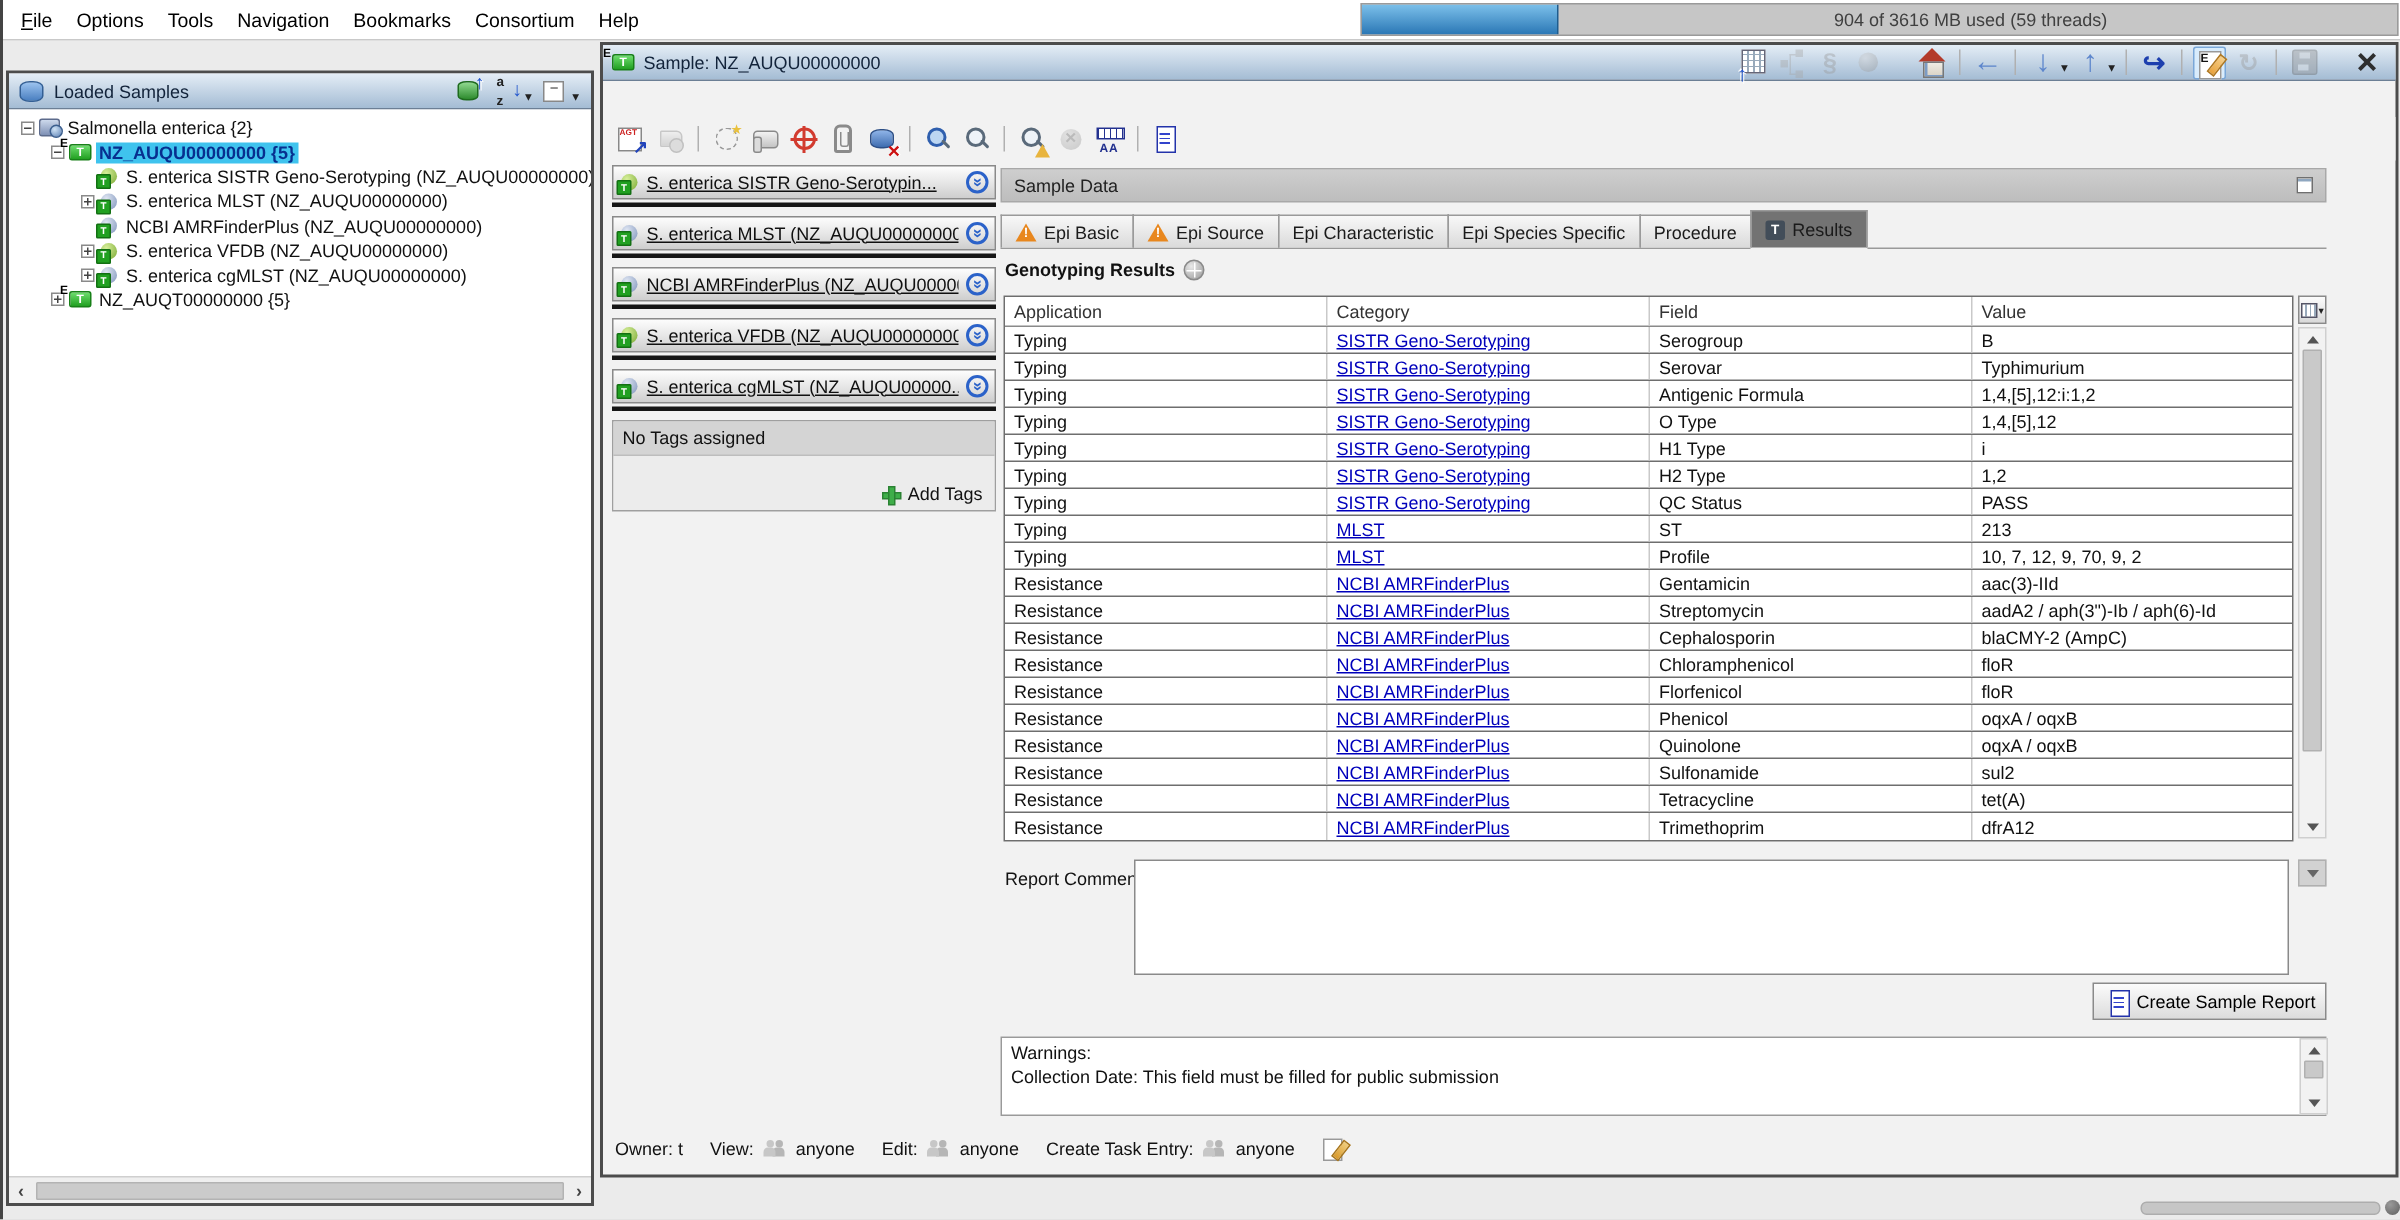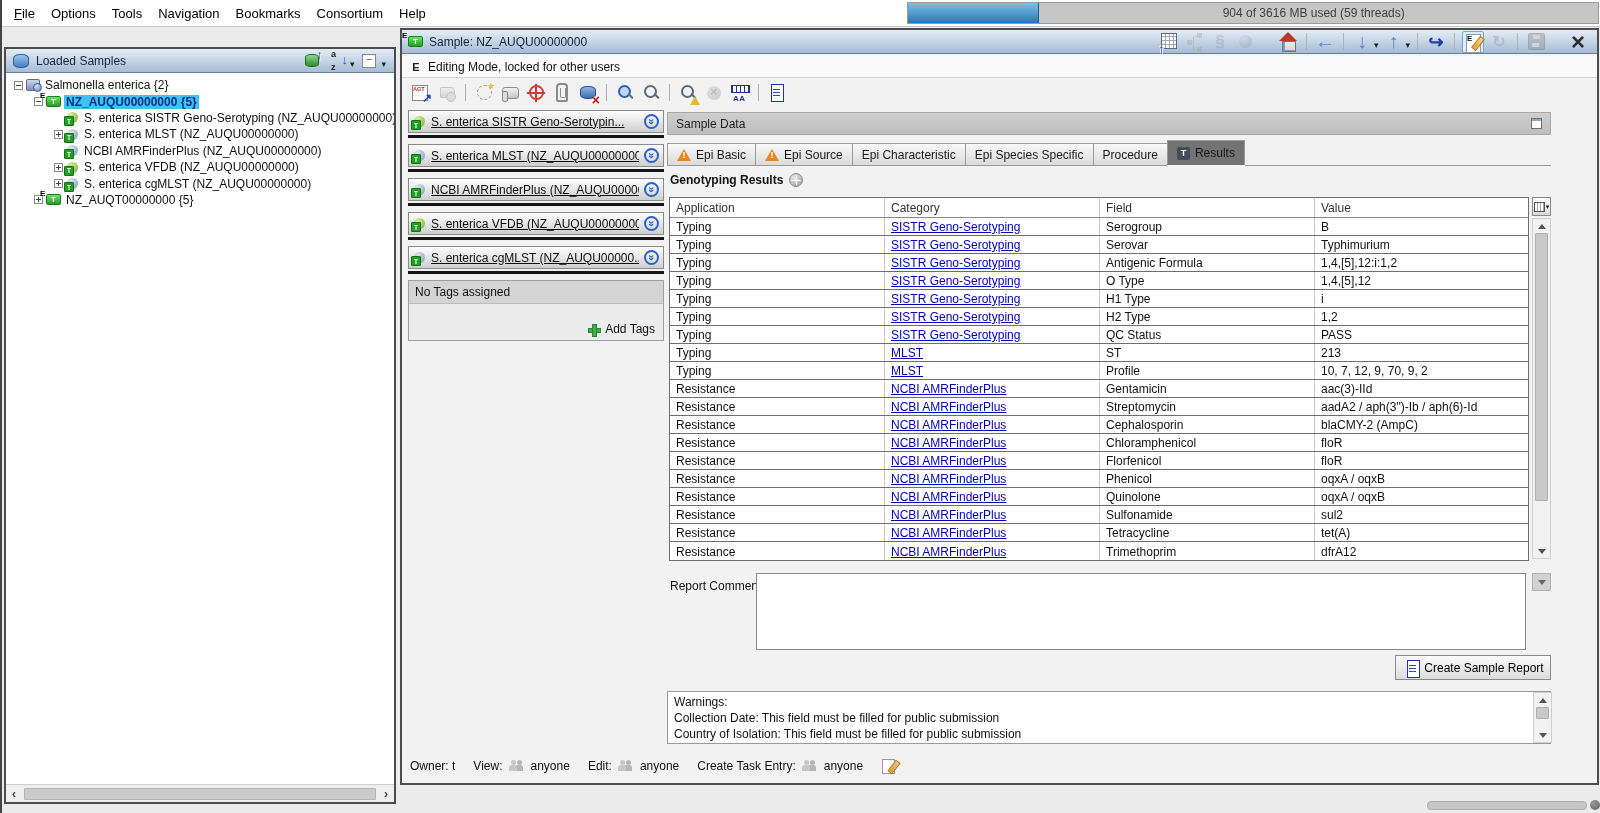--- a/index.html
+++ b/index.html
@@ -290,24 +290,20 @@
             <span class="glyph">E</span>
           </span>
           <span class="icon k-refresh disabled"></span>
           <span class="sep"></span>
           <span class="icon k-save disabled"></span>
           <span class="gap"></span>
           <span class="icon k-close"></span>
         </span>
     </div>
 
-    <div class="edit-banner">
-      <span class="icon k-e-banner" style="width:12px;height:14px;margin:0;"></span>
-      <span>Editing Mode, locked for other users</span>
-    </div>
 
     <div class="task-toolbar" id="taskToolbar">
         <span class="icon k-agt">
           <span class="glyph">AGT</span>
         </span>
         <span class="icon k-tag disabled"></span>
         <span class="sep"></span>
         <span class="icon k-new"></span>
         <span class="icon k-scroll"></span>
         <span class="icon k-target"></span>
@@ -574,21 +570,20 @@
     <div class="rc-dd"></div>
 
     <button class="create-btn">
       <span class="icon k-report" style="width:18px;height:20px;margin:0;"></span>
       <span>Create Sample Report</span>
     </button>
 
     <div class="warnings" id="warnings">
         <div>Warnings:</div>
         <div>Collection Date: This field must be filled for public submission</div>
-        <div>Country of Isolation: This field must be filled for public submission</div>
       </div>
     <div class="vscroll vs-warn">
       <span class="vs-arrow up"></span>
       <span class="vs-thumb"></span>
       <span class="vs-arrow down"></span>
     </div>
 
     <div class="footer-line">
       <span>Owner: t</span>
       <span style="width:6px"></span>

